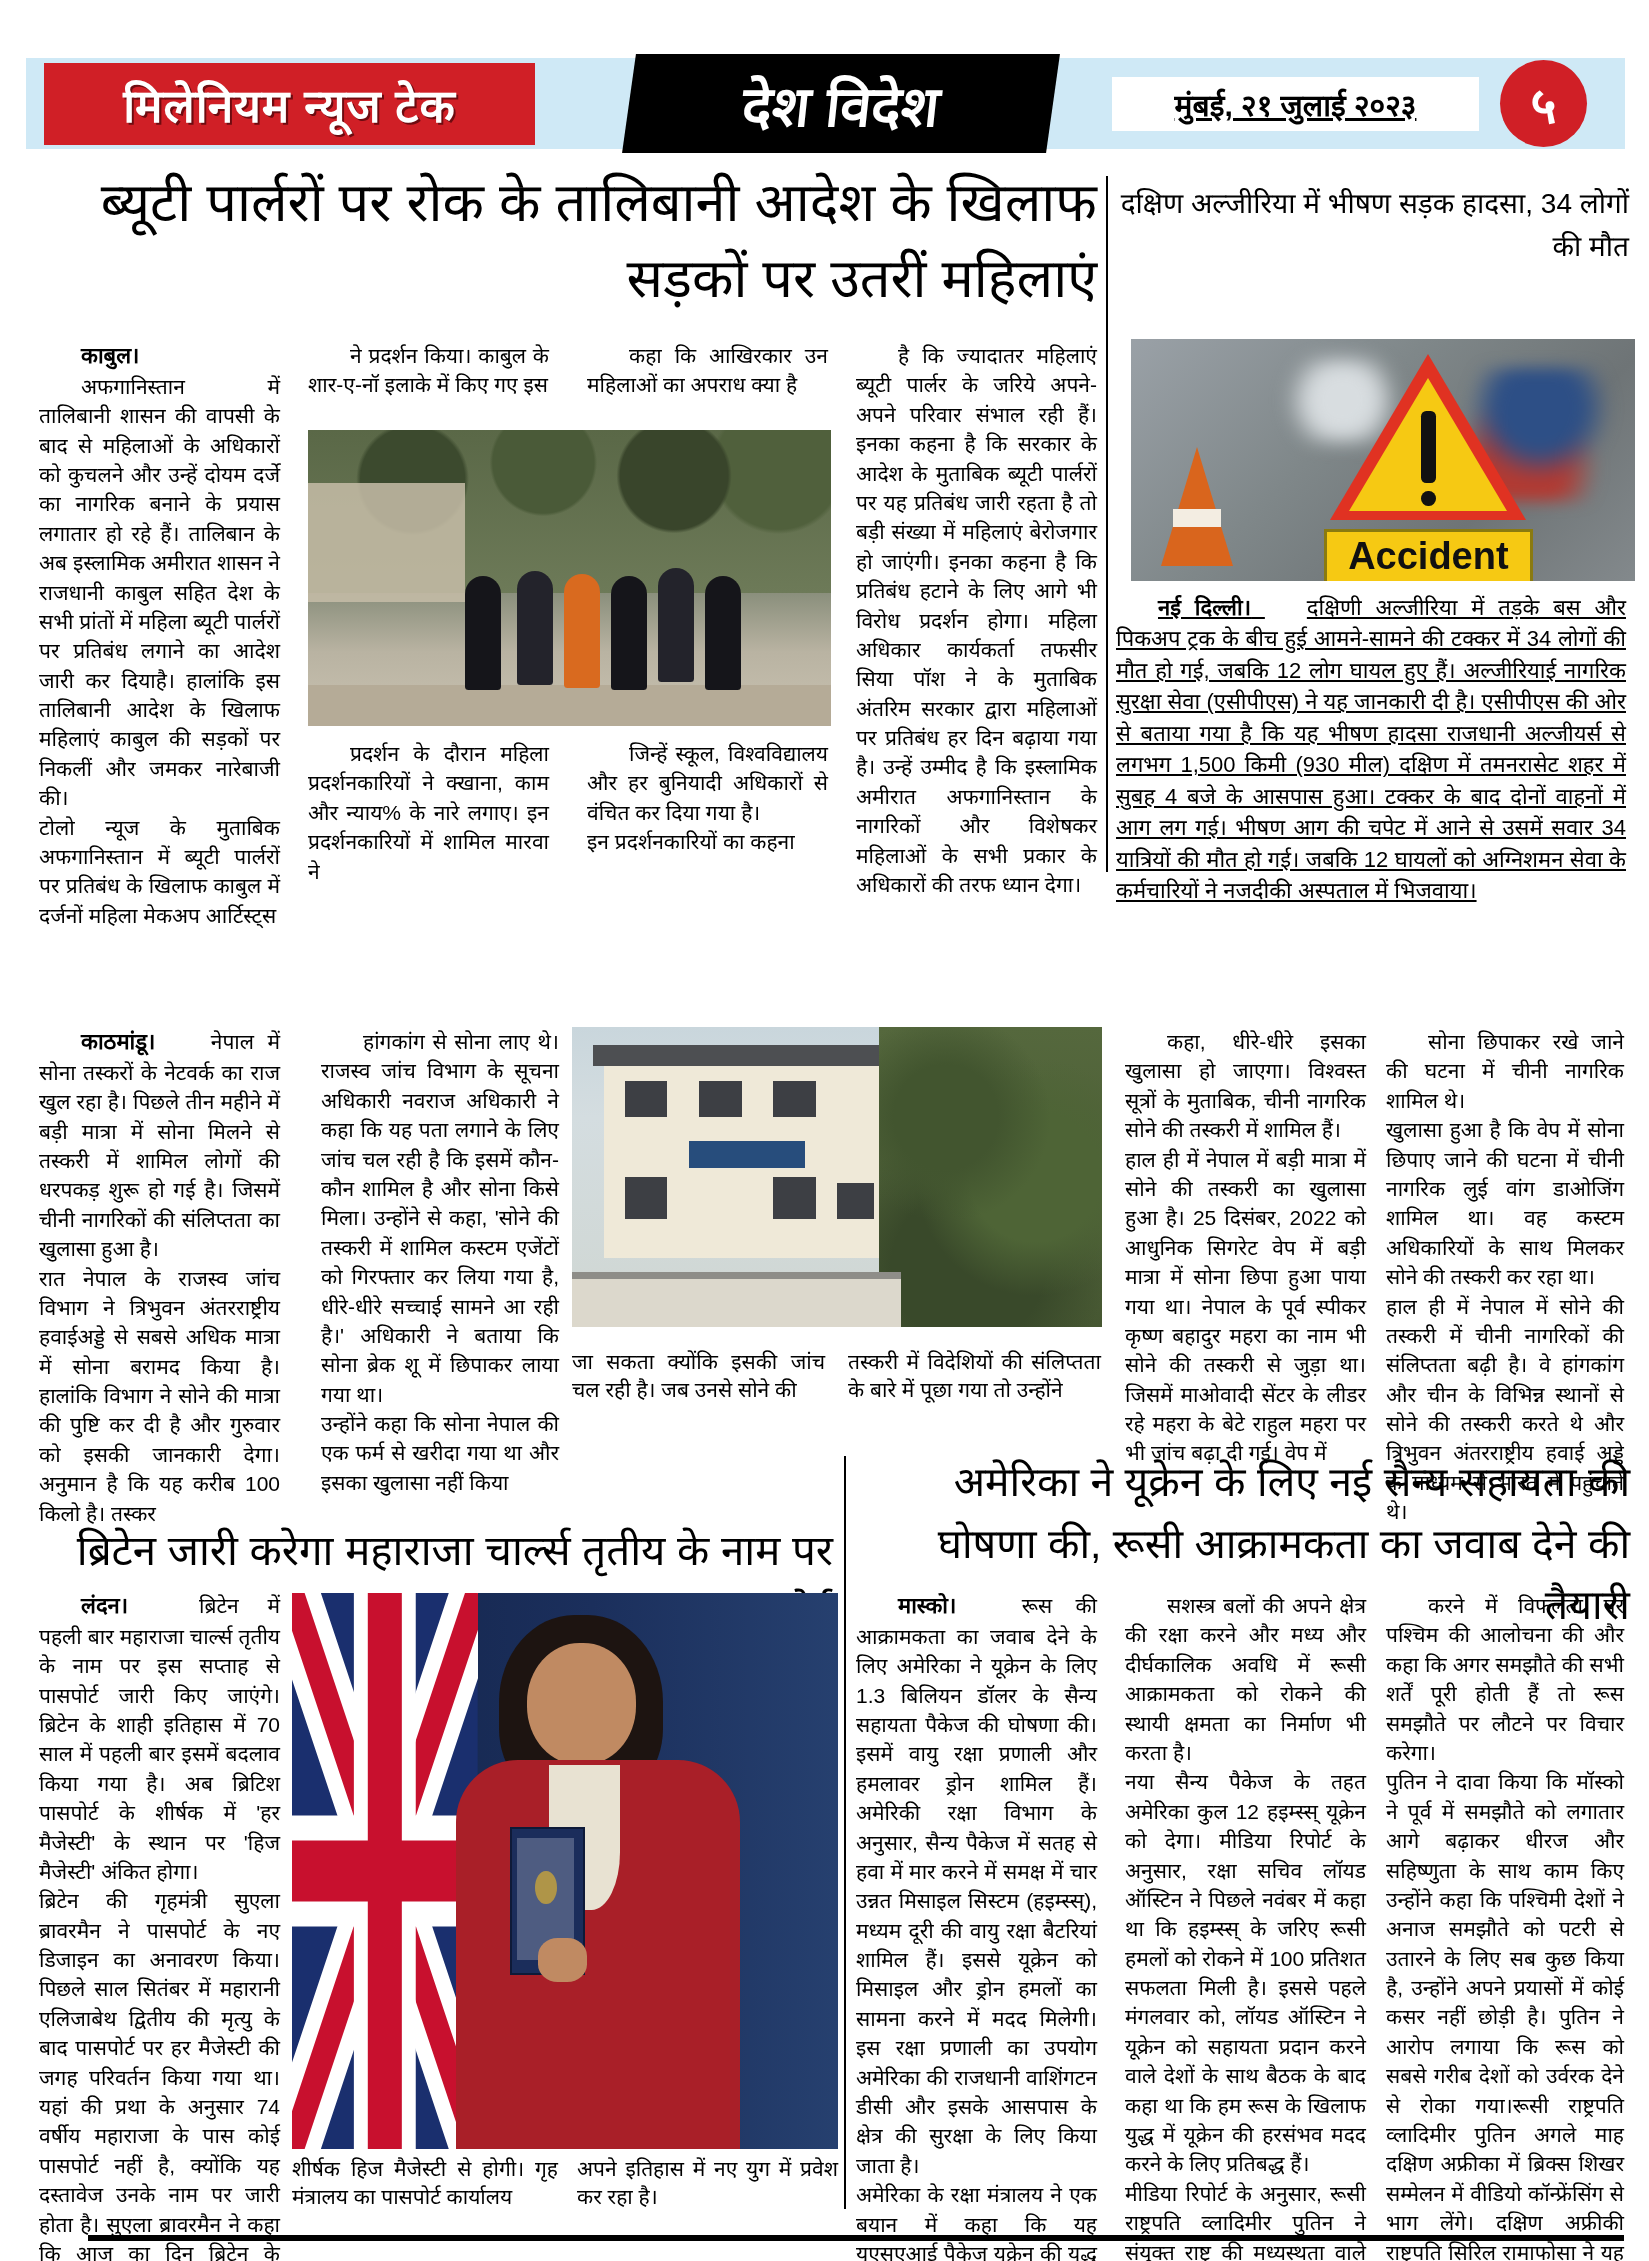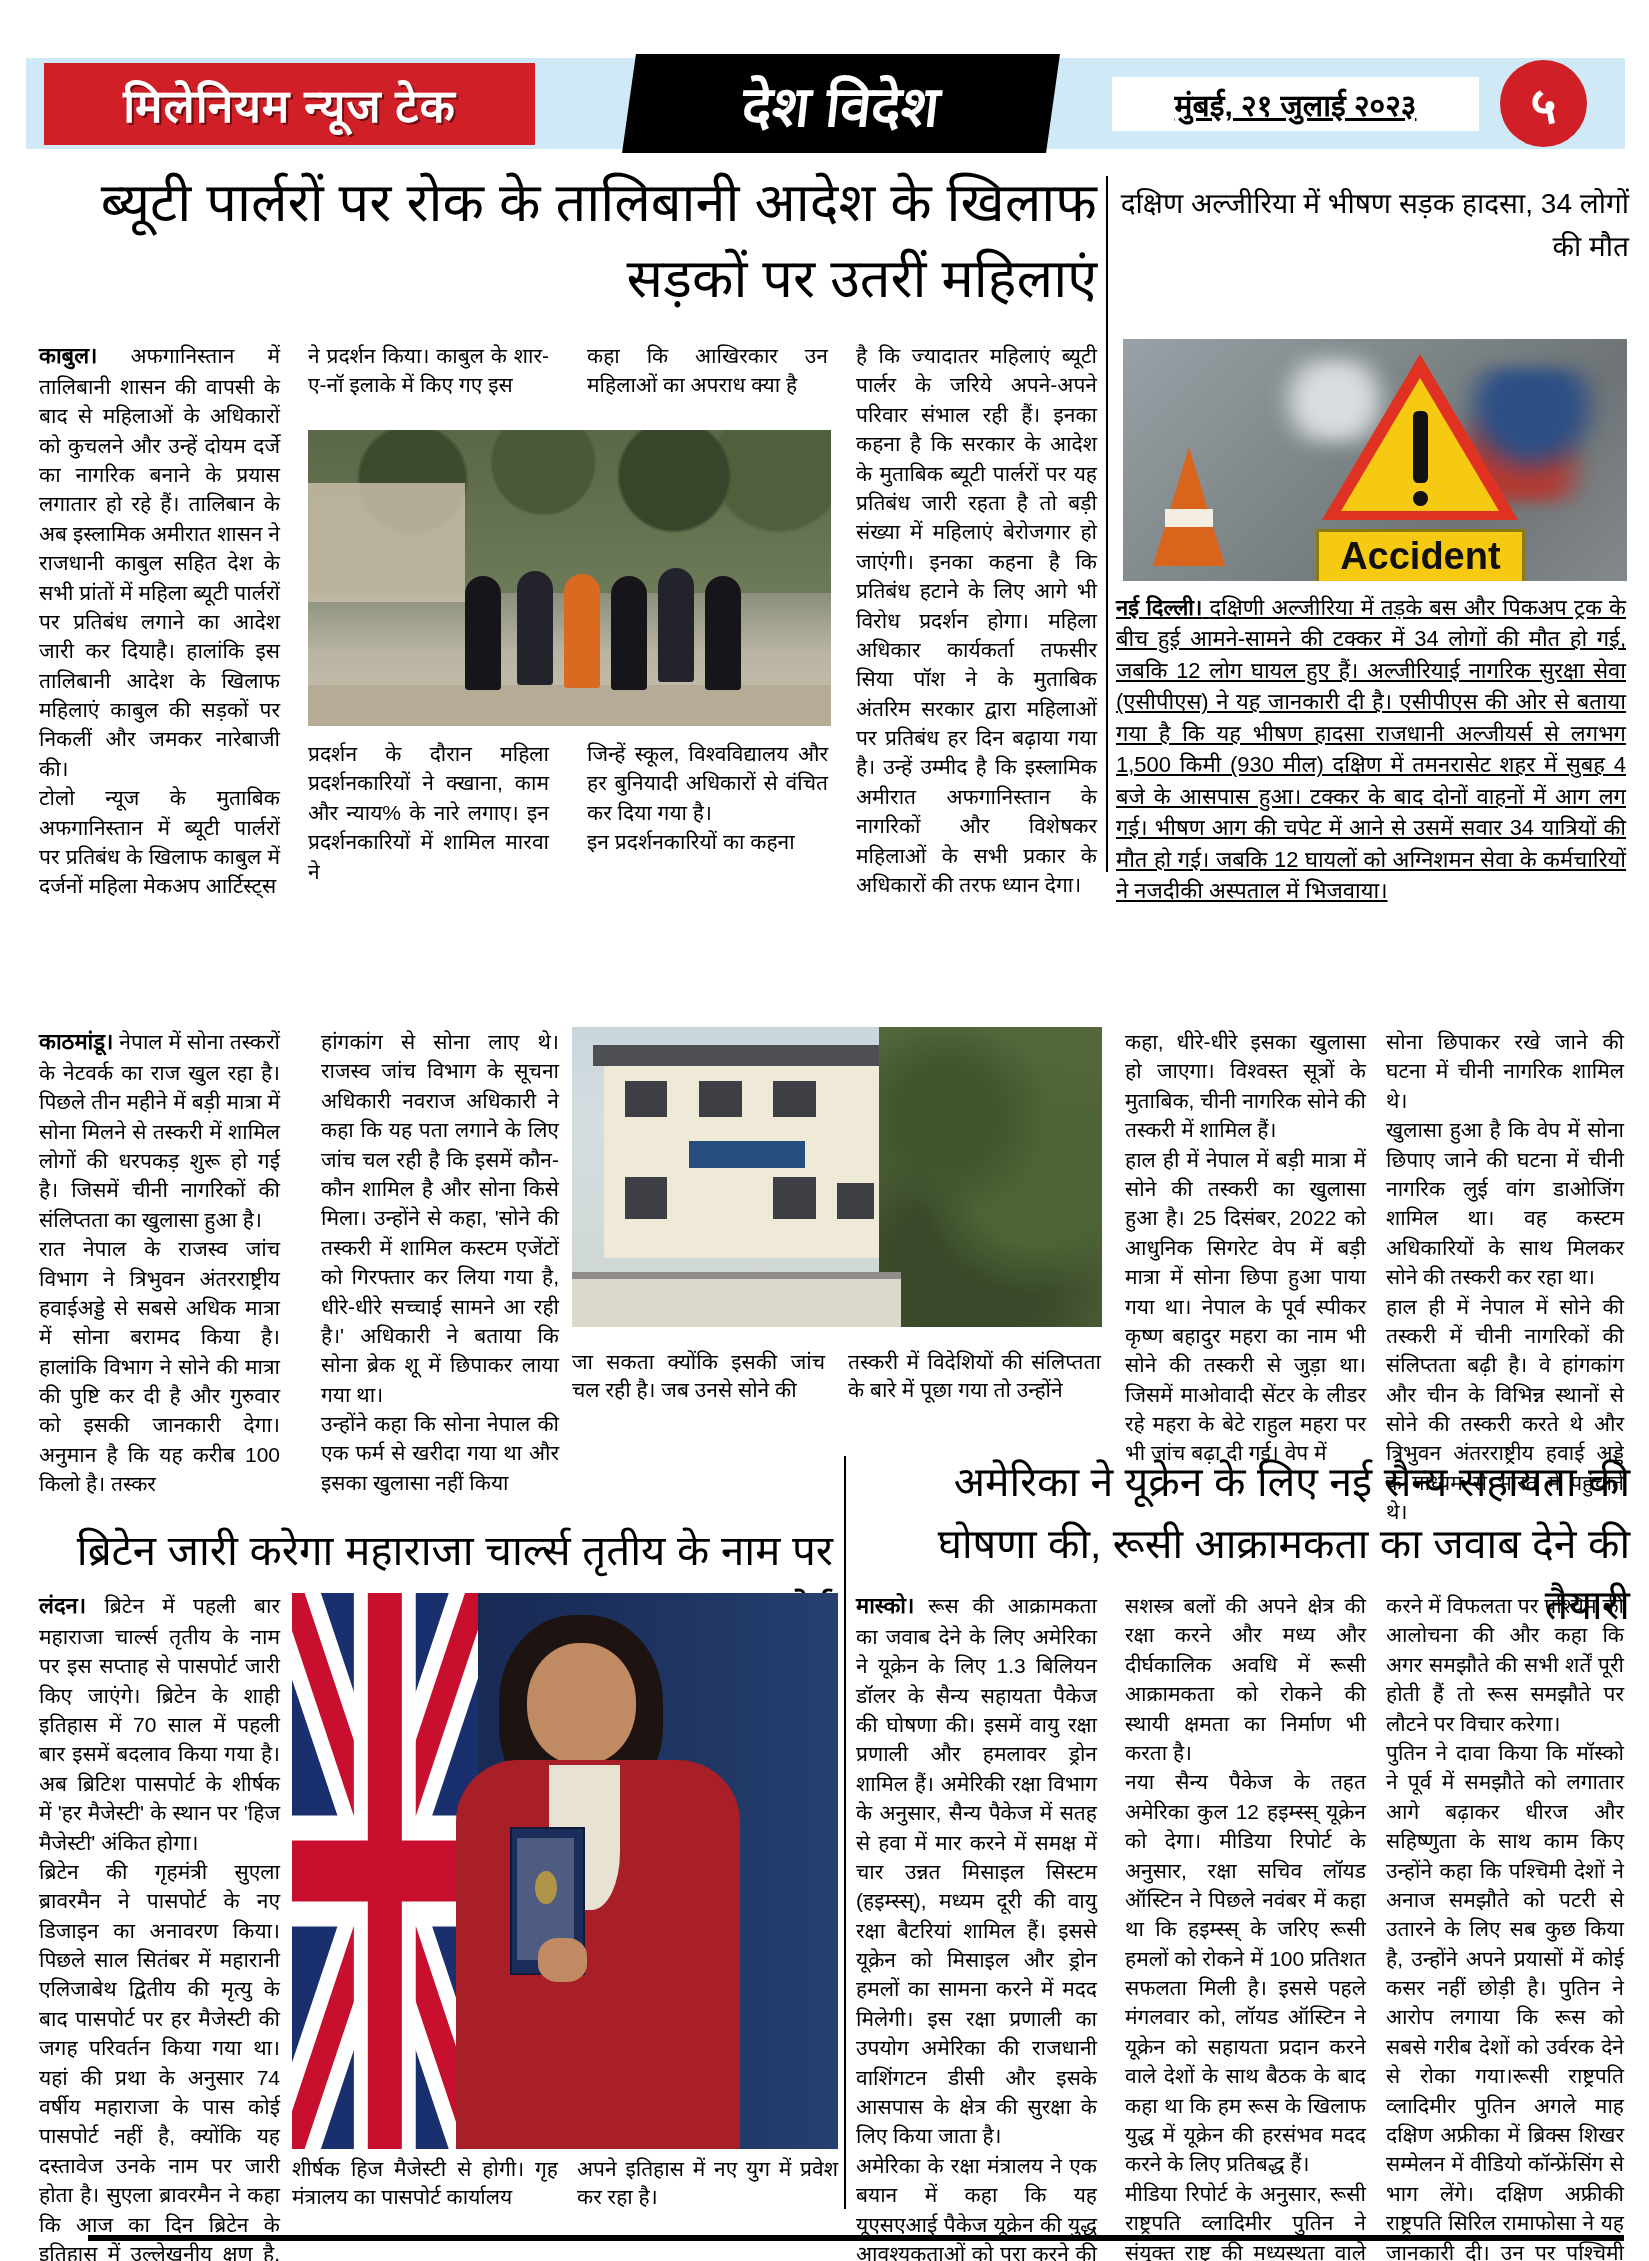--- a/index.html
+++ b/index.html
@@ -44,21 +44,21 @@
   .headline{font-weight:normal;text-align:right;color:#000;}
   .hl-taliban{left:31px;top:165px;width:1066px;height:155px;font-size:54px;line-height:1.4;}
   .hl-algeria{left:1112px;top:182px;width:517px;height:150px;font-size:28px;line-height:1.55;}
   .hl-nepal{left:52px;top:878px;width:1547px;height:140px;font-size:57px;line-height:1.2;}
   .hl-passport{left:47px;top:1521px;width:786px;height:129px;font-size:42px;line-height:1.45;}
   .hl-ukraine{left:851px;top:1452px;width:779px;height:129px;font-size:41px;line-height:1.5;}
   
   .bodycol{
     font-size:21px;line-height:1.4;text-align:justify;
   }
-  .bodycol span,.bodycol b{white-space:pre-line;}
+  .bodycol span,.bodycol b{white-space:pre-line;margin-left:42px;}
   .bodycol b{font-size:22px;}
   .algeria-body{font-size:22px;line-height:1.43;}
   
   .vrule{width:1.6px;background:#000;}
   .hrule{background:#000;}
   
   .photo{overflow:hidden;}
   
   .ph-taliban{background:linear-gradient(180deg,#7d8a6e 0%,#6b765c 30%,#8a8f7c 55%,#b9b3a2 75%,#c9c2b1 100%);}
   .ph-taliban .bldg{position:absolute;left:0;top:18%;width:30%;height:40%;background:#c7bda8;opacity:.85;}
@@ -66,21 +66,21 @@
     background:radial-gradient(circle at 20% 30%,#3c4a2e 0 12%,transparent 13%),
                radial-gradient(circle at 45% 20%,#4a5a38 0 16%,transparent 17%),
                radial-gradient(circle at 70% 28%,#39452b 0 14%,transparent 15%),
                radial-gradient(circle at 90% 22%,#50603c 0 13%,transparent 14%),
                linear-gradient(180deg,#5a6847,#6d7a58);}
   .ph-taliban .fig{position:absolute;bottom:12%;width:36px;height:114px;border-radius:21px 21px 4.1px 4.1px;background:#15151a;}
   .ph-taliban .fig.f2{background:#23232b;}
   .ph-taliban .fig.orange{background:#d96a1f;}
   .ph-taliban .road{position:absolute;bottom:0;width:100%;height:14%;background:#b5ab97;}
   
-  .ph-algeria{background:linear-gradient(135deg,#9aa1a7 0%,#7f8789 40%,#6e7476 70%,#83898c 100%);}
+  .ph-algeria{background:linear-gradient(135deg,#9aa1a7 0%,#7f8789 40%,#6e7476 70%,#83898c 100%);margin-left:8px;}
   .ph-algeria .blur1{position:absolute;right:4%;top:12%;width:30%;height:55%;
      background:radial-gradient(circle at 50% 30%,#2d4f86 0 35%,transparent 60%),
                 radial-gradient(circle at 40% 75%,#b23a32 0 30%,transparent 55%);filter:blur(7.2px);}
   .ph-algeria .blur2{position:absolute;left:28%;top:8%;width:28%;height:35%;
      background:radial-gradient(circle at 50% 50%,#d8dde0 0 40%,transparent 70%);filter:blur(9.3px);}
   .cone{position:absolute;left:6%;bottom:6%;width:0;height:0;
      border-left:36px solid transparent;border-right:36px solid transparent;border-bottom:119px solid #d9651d;}
   .cone:after{content:"";position:absolute;left:-24px;top:62px;width:48px;height:17.6px;background:#f3ede2;}
   .acc-sign{position:absolute;right:10%;top:6%;width:62%;height:88%;display:flex;flex-direction:column;align-items:center;}
   .acc-tri{width:0;height:0;border-left:98px solid transparent;border-right:98px solid transparent;border-bottom:166px solid #e03222;position:relative;}

